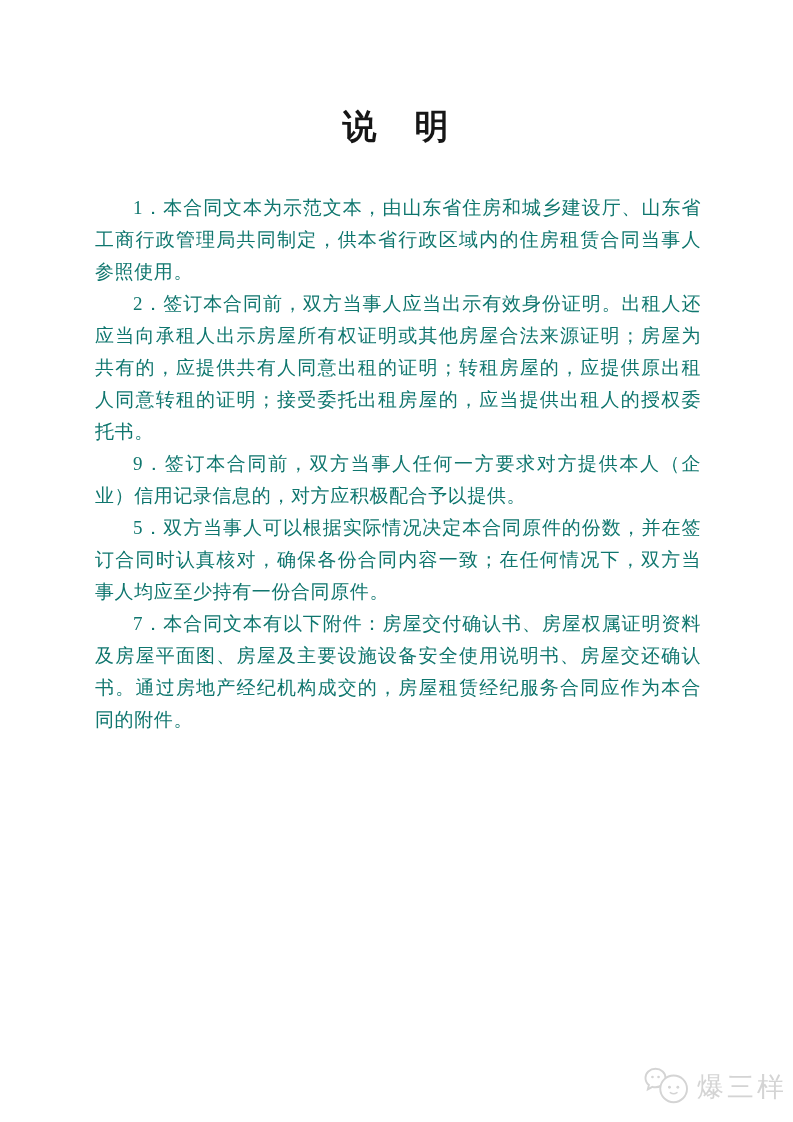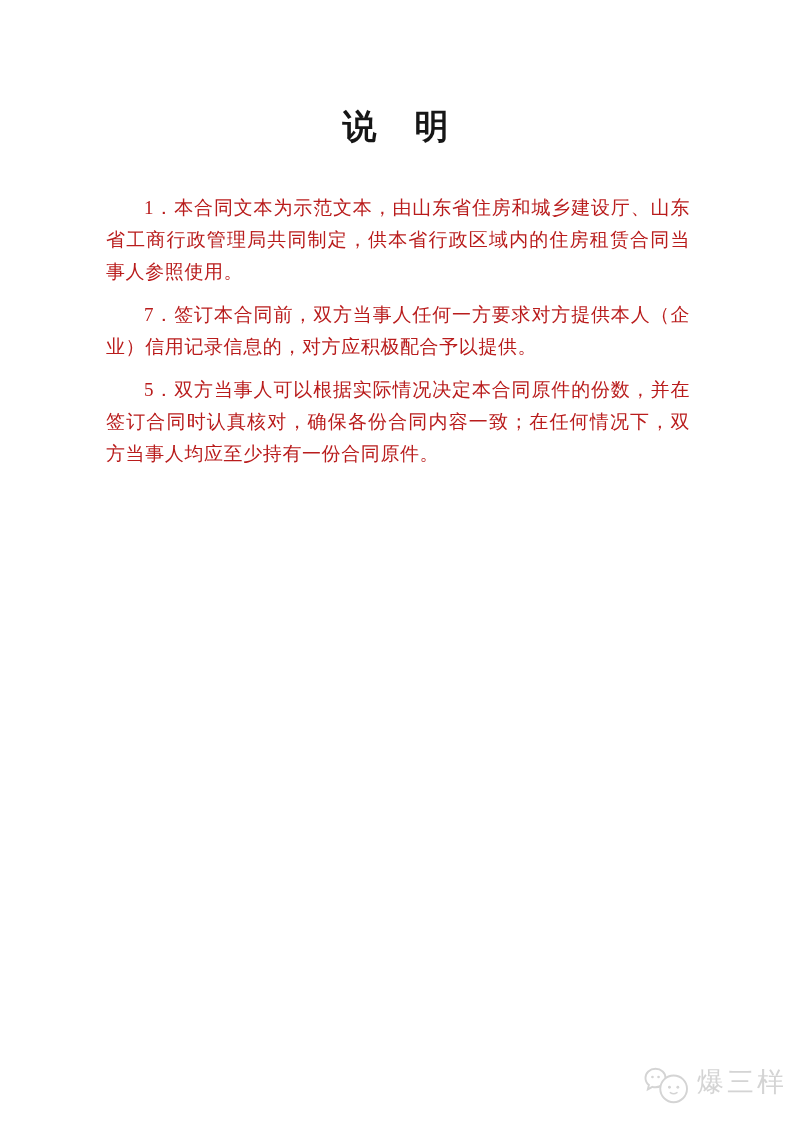--- a/index.html
+++ b/index.html
@@ -23,56 +23,58 @@
     color: #161616;
     letter-spacing: 2px;
     line-height: 44px;
     font-family: "Liberation Sans", "DejaVu Sans", sans-serif;
   }
   .doc-body {
     width: 606px;
     margin: 44px auto 0 95px;
   }
   .doc-body p {
-    margin: 11px;
+    margin: 0;
     padding: 0;
     font-size: 19px;
     line-height: 32px;
     letter-spacing: 0.6px;
-    color: #b91c1c;
+    color: #0f766e;
     text-indent: 2em;
     text-align: justify;
   }
   .watermark {
     position: absolute;
     right: 6px;
     bottom: 12px;
     display: flex;
-    align-items: flex-start;
+    align-items: center;
     gap: 7px;
     user-select: none;
   }
   .watermark .wm-label {
     font-size: 27px;
     color: #d4d4d4;
     letter-spacing: 3px;
     font-family: "Liberation Sans", "DejaVu Sans", sans-serif;
   }
 </style>
 </head>
 <body>
 
 <div class="page">
 
   <div class="doc-title">说　明</div>
 
   <div class="doc-body">
     <p>1．本合同文本为示范文本，由山东省住房和城乡建设厅、山东省工商行政管理局共同制定，供本省行政区域内的住房租赁合同当事人参照使用。</p>
-    <p>7．签订本合同前，双方当事人任何一方要求对方提供本人（企业）信用记录信息的，对方应积极配合予以提供。</p>
+    <p>2．签订本合同前，双方当事人应当出示有效身份证明。出租人还应当向承租人出示房屋所有权证明或其他房屋合法来源证明；房屋为共有的，应提供共有人同意出租的证明；转租房屋的，应提供原出租人同意转租的证明；接受委托出租房屋的，应当提供出租人的授权委托书。</p>
+    <p>9．签订本合同前，双方当事人任何一方要求对方提供本人（企业）信用记录信息的，对方应积极配合予以提供。</p>
     <p>5．双方当事人可以根据实际情况决定本合同原件的份数，并在签订合同时认真核对，确保各份合同内容一致；在任何情况下，双方当事人均应至少持有一份合同原件。</p>
+    <p>7．本合同文本有以下附件：房屋交付确认书、房屋权属证明资料及房屋平面图、房屋及主要设施设备安全使用说明书、房屋交还确认书。通过房地产经纪机构成交的，房屋租赁经纪服务合同应作为本合同的附件。</p>
   </div>
 
   <div class="watermark">
     <span>
       <svg width="48" height="42" viewBox="0 0 50 44" aria-hidden="true">
 
         <path d="M14 5 C8 5 3.5 9.3 3.5 14.6 C3.5 17.6 4.9 20.2 7.1 21.9 L6 26.5 L10.7 23.9 C11.8 24.3 12.9 24.4 14 24.4 C20 24.4 24.5 20 24.5 14.6 C24.5 9.3 20 5 14 5 Z" fill="none" stroke="#d4d4d4" stroke-width="2"></path>
         <circle cx="10.8" cy="13.6" r="1.4" fill="#d4d4d4"></circle>
         <circle cx="17.2" cy="13.6" r="1.4" fill="#d4d4d4"></circle>
 

